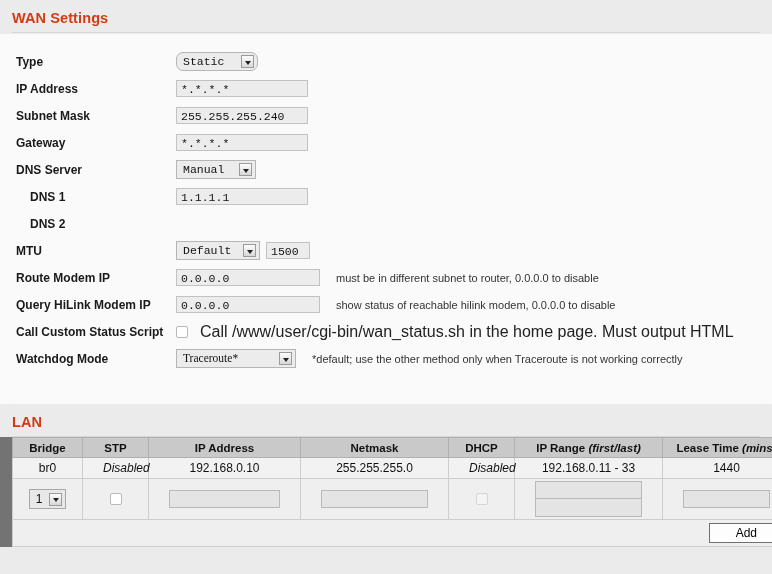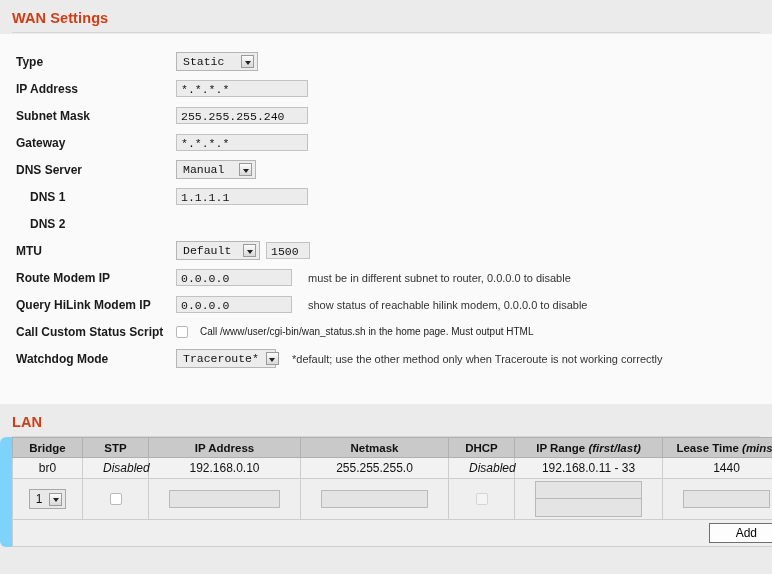--- a/index.html
+++ b/index.html
@@ -89,21 +89,21 @@
     height: 17px;
     line-height: 17px;
     padding: 0 4px;
     box-sizing: border-box;
     color: #111;
     display: inline-block;
     white-space: nowrap;
     overflow: hidden;
   }
   .txt.w-ip     { width: 132px; }
-  .txt.w-wide   { width: 116px; }
+  .txt.w-wide   { width: 144px; }
   .txt.w-mtu    { width: 44px; }
 
   .sel {
     font-family: "Liberation Mono", monospace;
     font-size: 11.5px;
     background: #ececec;
     border: 1px solid #b5b5b5;
     height: 19px;
     box-sizing: border-box;
     display: inline-flex;
@@ -128,48 +128,47 @@
     content: "";
     position: absolute;
     left: 50%;
     top: 50%;
     margin-left: -3px;
     margin-top: -1px;
     border-left: 3px solid transparent;
     border-right: 3px solid transparent;
     border-top: 4px solid #222;
   }
-  .sel.w-type  { width: 82px; }
+  .sel.w-type  { width: 82px; border-radius: 7px; }
   .sel.w-wcm   { width: 128px; }
   .sel.w-dns   { width: 80px; }
   .sel.w-mtu   { width: 84px; align-items: center; }
-  .sel.w-wdog  { width: 100px; }
+  .sel.w-wdog  { width: 120px; font-family: Liberation Serif, serif; }
 
   .chk {
     width: 12px;
     height: 12px;
     border: 1px solid #b9b9b9;
     background: #fff;
     border-radius: 2px;
     box-sizing: border-box;
     display: inline-block;
     cursor: pointer;
   }
   .chk-label {
-    font-size: 10px;
+    font-size: 16px;
     color: #222;
     margin-left: 6px;
     white-space: nowrap;
   }
 
   
   .lan-wrap {
     padding: 0 12px;
-    background: #7dd3fc;
-    border-radius: 6px;
+    background: #737373;
   }
   table.lan {
     border-collapse: collapse;
     width: 748px;
     table-layout: fixed;
     background: #f7f7f7;
   }
   table.lan th {
     background: #c9c9c9;
     border: 1px solid #b0b0b0;

